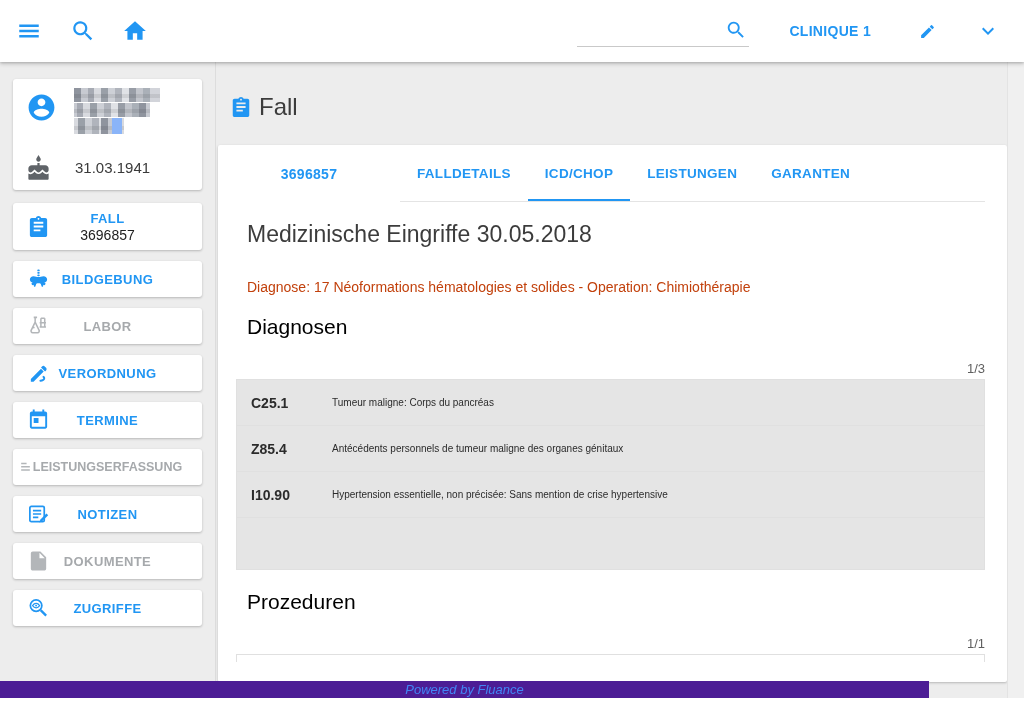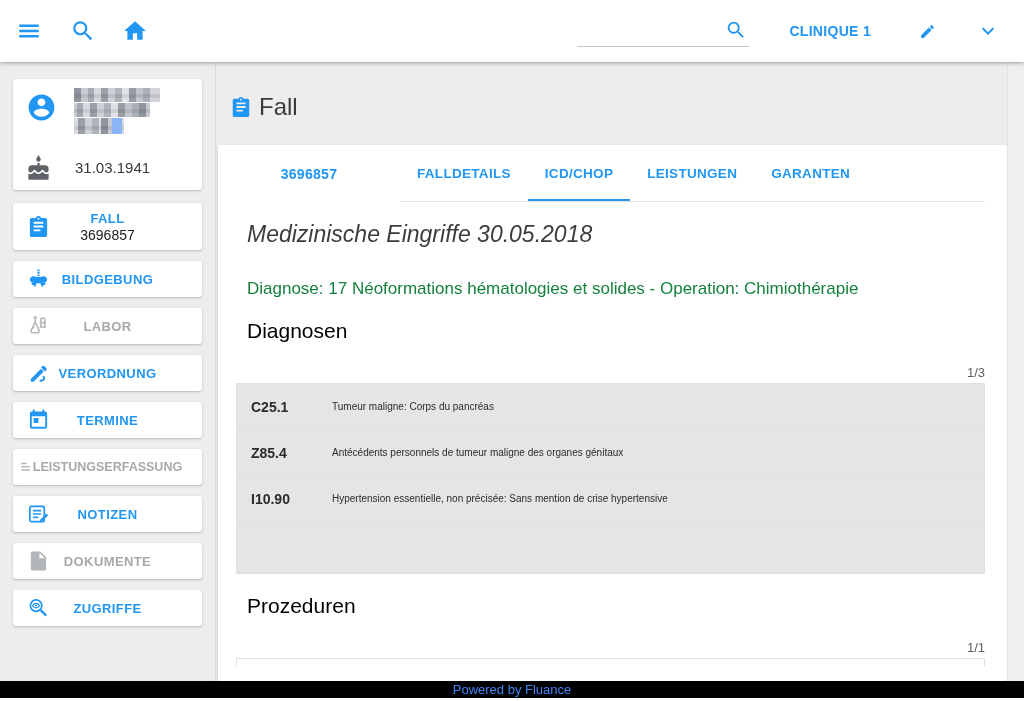--- a/index.html
+++ b/index.html
@@ -94,38 +94,38 @@
     color:#2196f3; font-size:14px; font-weight:bold; letter-spacing:.3px; cursor:pointer;
   }
   .tabs-group { display:flex; border-bottom:1px solid #e4e4e4; margin-right:22px; flex:1; }
   .tab {
     padding:0 17px; display:flex; align-items:center;
     color:#2196f3; font-size:13.5px; font-weight:bold; letter-spacing:.3px; cursor:pointer;
   }
   .tab.active { box-shadow:inset 0 -2px 0 #2196f3; }
 
   .card-body { padding:0 22px 0 29px; }
-  .h-main { font-size:23px; font-weight:400; color:#3c3c3c; margin-top:19px;font-style:italic; }
-  .h-sub { font-size:17px; color:#15803d; margin-top:31px; }
+  .h-main { font-size:23px; font-weight:400; color:#3c3c3c; margin-top:19px; }
+  .h-sub { font-size:14px; color:#c2410c; margin-top:31px; }
   .h-section { font-size:21px; font-weight:400; color:#000000; margin-top:20px; }
   .pager { text-align:right; font-size:13px; color:#5f5f5f; margin-top:22px; margin-bottom:3px; }
 
   .dx-table { margin-left:-11px; border:1px solid #e0e0e0; border-bottom:none; }
   .dx-row { display:flex; align-items:center; height:46px; border-bottom:1px solid #e0e0e0; background:#e5e5e5; }
   .dx-code { width:95px; padding-left:14px; font-size:14px; font-weight:bold; color:#2b2b2b; flex:none; }
   .dx-text { font-size:10px; color:#2b2b2b; }
   .dx-empty { height:52px; }
 
   .proc-table-top { margin-left:-11px; border:1px solid #e0e0e0; border-bottom:none; height:8px; background:#fff; }
 
   
   .scroll-track { position:absolute; right:0; top:62px; width:17px; height:636px; background:#f0f0f0; border-left:1px solid #e3e3e3; z-index:6; }
   .footer {
-    position:absolute; left:0; top:681px; width:1024px; height:17px;
-    background:#000000; z-index:40; display:flex; align-items:center; justify-content:center;
+    position:absolute; left:0; top:681px; width:929px; height:17px;
+    background:#4c1d95; z-index:40; display:flex; align-items:center; justify-content:center;font-style:italic;
   }
   .footer a { color:#4285f4; font-size:13px; text-decoration:none; cursor:pointer; }
   .bottom-strip { position:absolute; left:0; top:698px; width:1024px; height:3px; background:#ffffff; z-index:40; }
 </style>
 </head>
 <body>
 
 <div class="toolbar">
   <div class="tb-icon-btn tb-menu">
     <svg viewBox="0 0 24 24" fill="currentColor">

